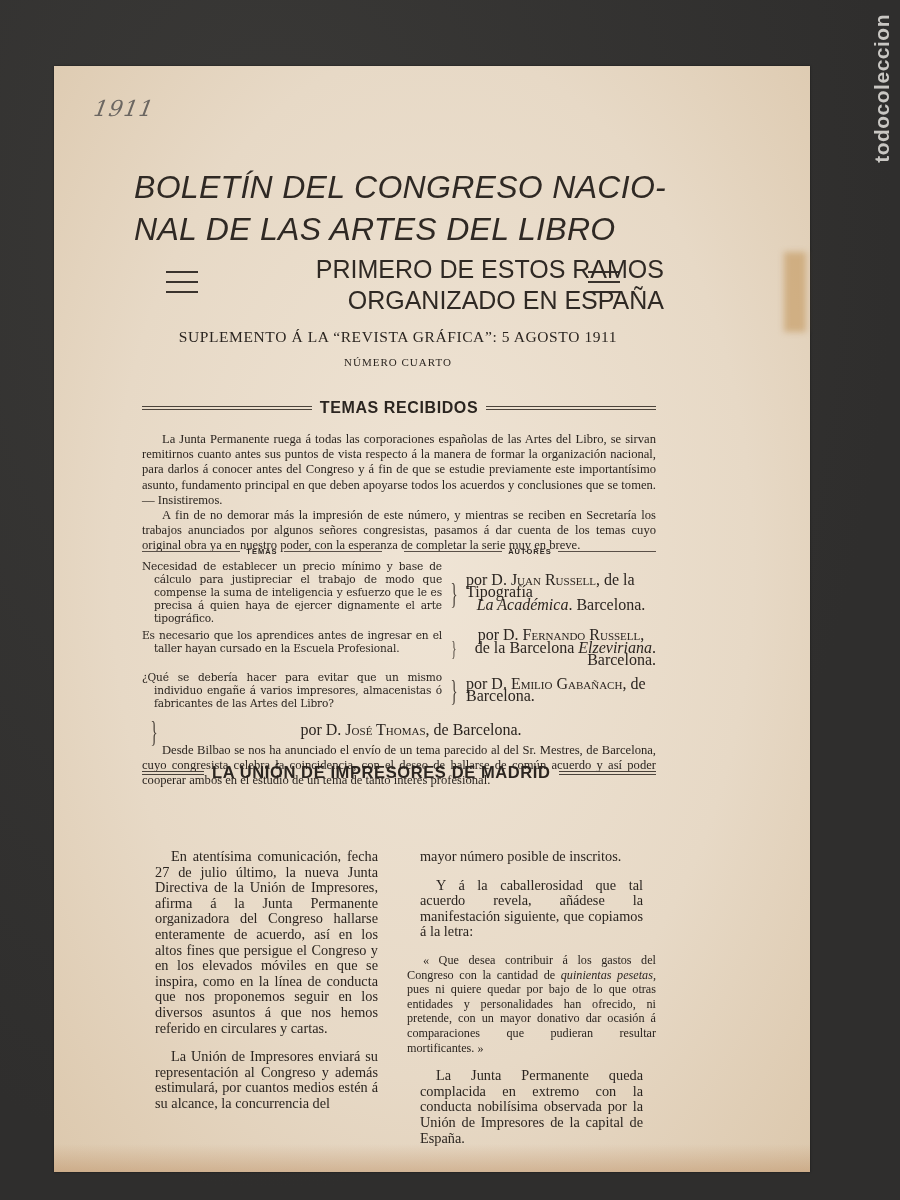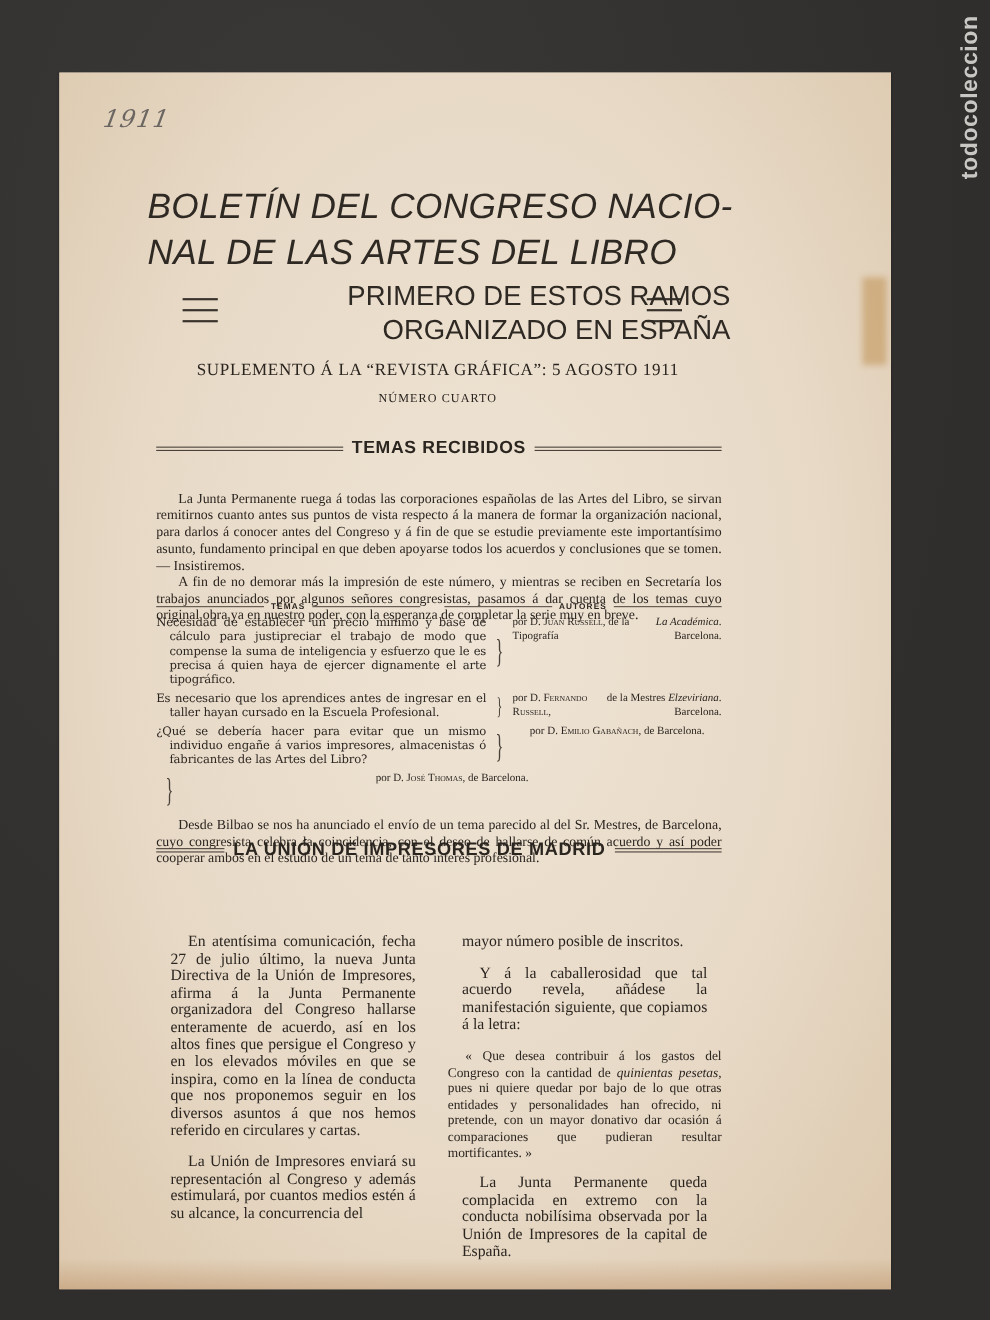--- a/index.html
+++ b/index.html
@@ -91,22 +91,22 @@
   .topic-text {
     width:288px; font-size:10.6px; line-height:13px; text-align:justify;
     font-family:"DejaVu Serif","Liberation Serif",serif; letter-spacing:-0.15px;
     padding-left:12px; text-indent:-12px;
   }
   .brace {
     width:24px; display:flex; align-items:center; justify-content:center;
     font-size:30px; color:#4a423a; font-weight:100; transform:scaleX(0.5);
   }
   .topic-author {
-    flex:1; display:flex; flex-direction:row; justify-content:center;
-    font-size:10px; line-height:12.5px;
+    flex:1; display:flex; flex-direction:column; justify-content:center;
+    font-size:16px; line-height:12.5px;align-items:center;
   }
   .topic-author .ln2 { text-align:right; }
   .sc { font-variant:small-caps; }
   .it { font-style:italic; }
   .columns {
     position:absolute; left:88px; top:770px; width:514px; display:flex; gap:16px;
   }
   .col { flex:1; font-size:14.3px; line-height:15.6px; text-align:justify; }
   .col p { margin:13px; text-indent:16px; }
   .col p.noindent { text-indent:0; }
@@ -143,21 +143,21 @@
 
   <div class="suplemento">SUPLEMENTO Á LA “REVISTA GRÁFICA”: 5 AGOSTO 1911</div>
   <div class="numero">NÚMERO CUARTO</div>
 
   <div class="section-head" style="top:333px;">
     <div class="rule"></div>
     <div class="label">TEMAS RECIBIDOS</div>
     <div class="rule"></div>
   </div>
 
-  <div class="body-text" style="top:380px;">
+  <div class="body-text" style="top:366px;">
     <p>La Junta Permanente ruega á todas las corporaciones españolas de las Artes del Libro, se sirvan remitirnos cuanto antes sus puntos de vista respecto á la manera de formar la organización nacional, para darlos á conocer antes del Congreso y á fin de que se estudie previamente este importantísimo asunto, fundamento principal en que deben apoyarse todos los acuerdos y conclusiones que se tomen. — Insistiremos.</p>
     <p>A fin de no demorar más la impresión de este número, y mientras se reciben en Secretaría los trabajos anunciados por algunos señores congresistas, pasamos á dar cuenta de los temas cuyo original obra ya en nuestro poder, con la esperanza de completar la serie muy en breve.</p>
   </div>
 
   <div class="cols-head">
     <div class="rule"></div>
     <div class="lbl">TEMAS</div>
     <div class="rule"></div>
     <div class="gap"></div>
     <div class="rule"></div>
@@ -172,21 +172,21 @@
       <div class="topic-author">
         <div><span>por D.</span> <span class="sc">Juan Russell</span><span>, de la Tipografía</span></div>
         <div class="ln2"><span class="it">La Académica</span><span>. Barcelona.</span></div>
       </div>
     </div>
     <div class="topic-row">
       <div class="topic-text">Es necesario que los aprendices antes de ingresar en el taller hayan cursado en la Escuela Profesional.</div>
       <div class="brace" style="font-size:22px;">}</div>
       <div class="topic-author">
         <div><span>por D.</span> <span class="sc">Fernando Russell</span><span>,</span></div>
-        <div class="ln2"><span>de la Mestres </span><span class="it">Elzeviriana</span><span>. Barcelona.</span></div>
+        <div class="ln2"><span>de la Barcelona </span><span class="it">Elzeviriana</span><span>. Barcelona.</span></div>
       </div>
     </div>
     <div class="topic-row">
       <div class="topic-text">¿Qué se debería hacer para evitar que un mismo individuo engañe á varios impresores, almacenistas ó fabricantes de las Artes del Libro?</div>
       <div class="brace">}</div>
       <div class="topic-author">
         <div><span>por D.</span> <span class="sc">Emilio Gabañach</span><span>, de Barcelona.</span></div>
       </div>
     </div>
     <div class="topic-row">

